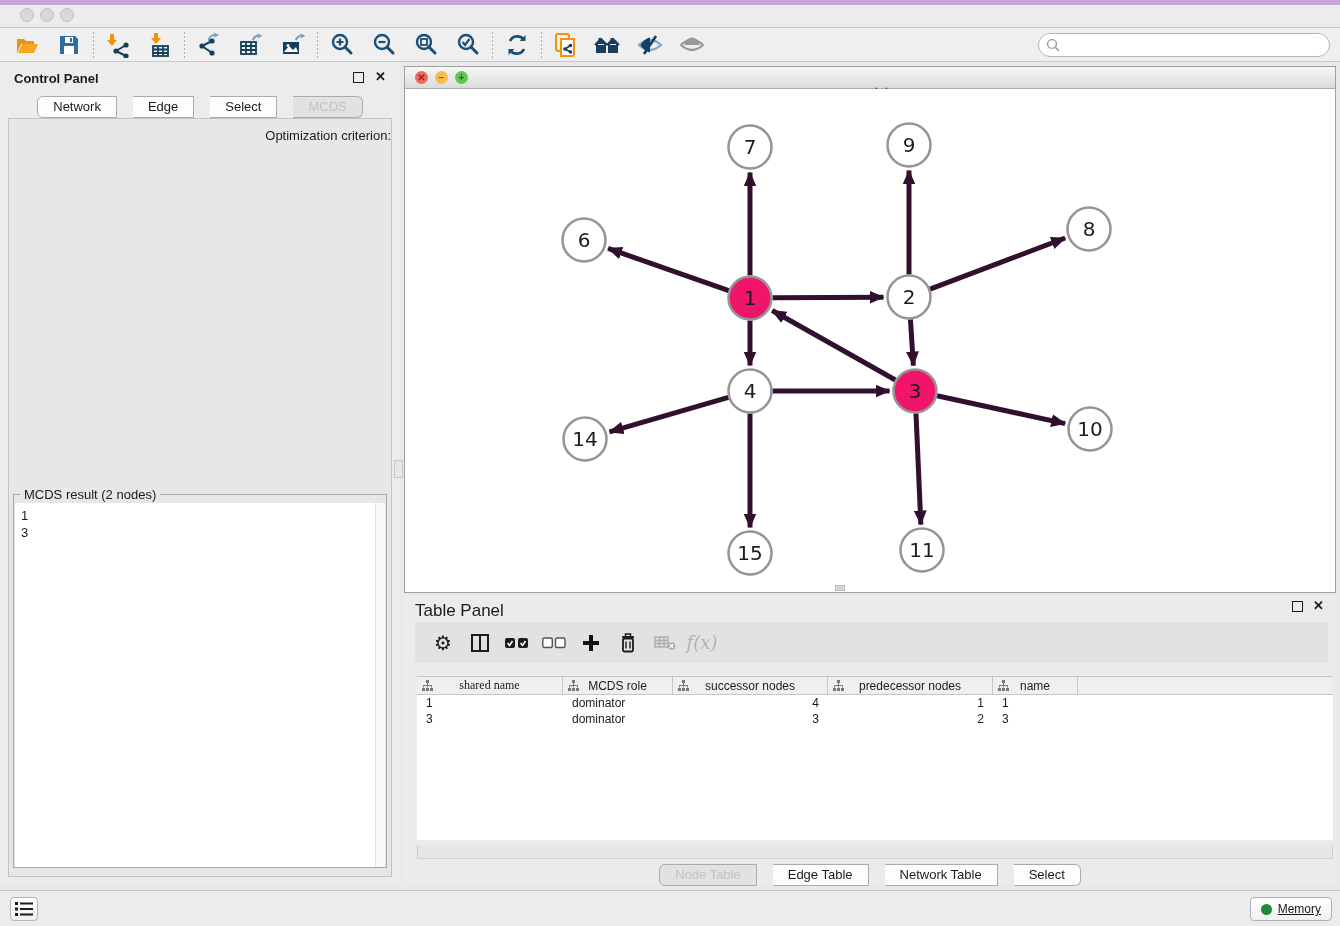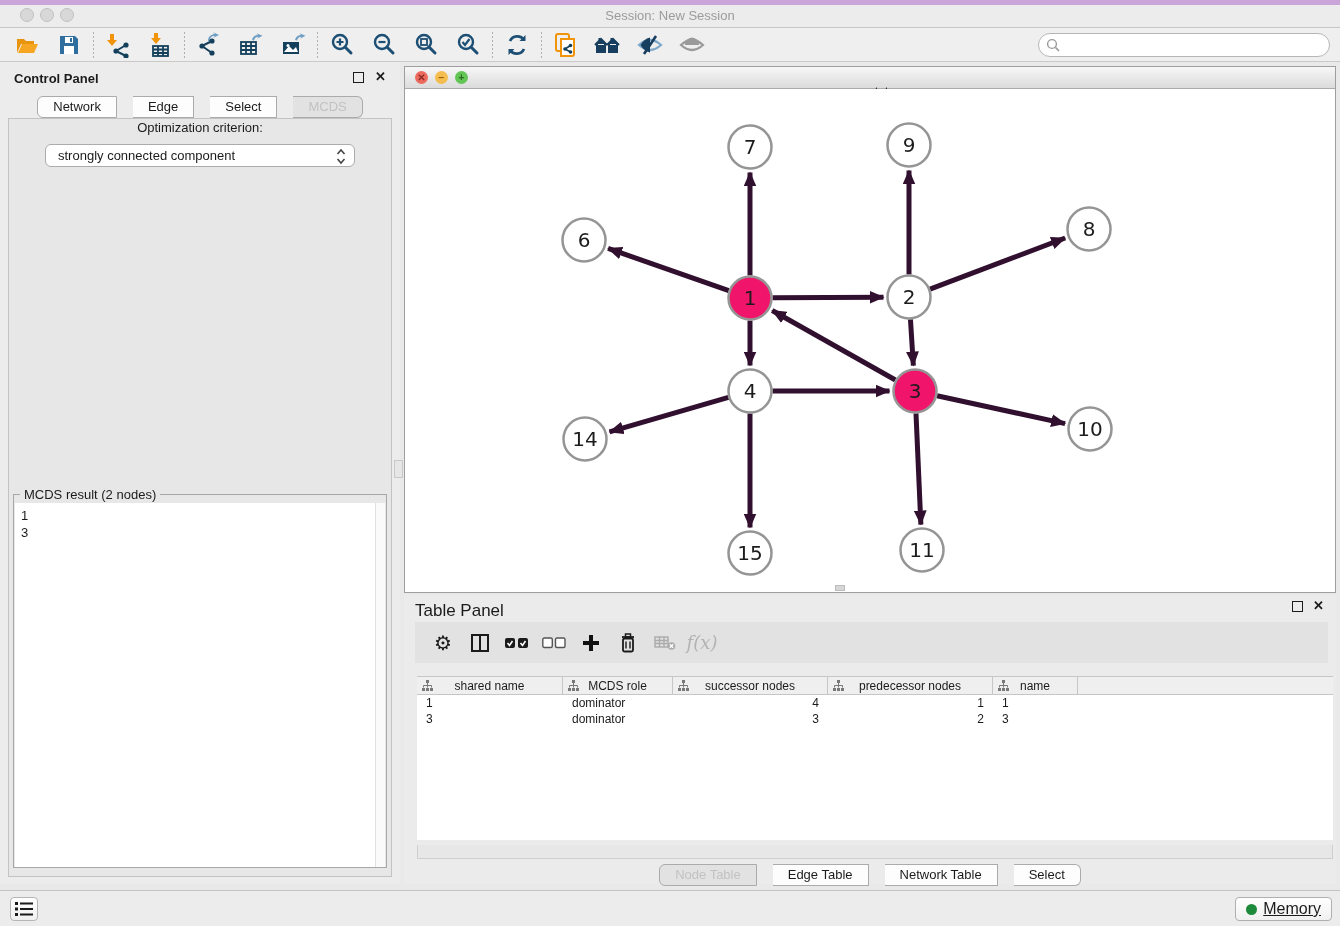--- a/index.html
+++ b/index.html
@@ -35,21 +35,21 @@
   .close-btn { position:absolute; top:7px; font-size:13px; font-weight:bold; color:#1b1b1b; }
   .tabrow { display:flex; justify-content:center; position:relative; z-index:2;gap:16px; }
   .tab { height:22px; line-height:20px; padding:0 15px; font-size:13px; background:#FDFDFD;
     border:1px solid #ABABAB; border-left:none; }
   .tab:first-child { border-left:1px solid #ABABAB; border-radius:6px 0 0 6px; }
   .tab:last-child { border-radius:0 6px 6px 0; }
   .tab.sel { background:#E2E2E2; color:#C2C2C2; }
   #cp-tabs { position:absolute; left:0; top:34px; width:100%; }
   #cp-body { position:absolute; left:8px; top:56px; width:384px; height:759px;
     background:#E7E7E7; border:1px solid #C3C3C3; }
-  #opt-label { text-align:center; margin-top:1px; font-size:13px; }
+  #opt-label { text-align:right; margin-top:9px; font-size:13px; }
   #opt-select { position:relative; margin:9px auto 0 auto; width:310px; height:23px;
     background:#fff; border:1px solid #ACACAC; border-radius:6px; font-size:13px;
     line-height:21px; padding-left:12px; }
   #opt-stepper { position:absolute; right:8px; top:3px; }
   #cp-buttons { display:flex; justify-content:center; gap:14px; margin-top:12px; }
   .cp-btn { height:23px; padding:0 17px; font-size:13px; background:linear-gradient(#ffffff,#F2F2F2);
     border:1px solid #ACACAC; border-radius:6px; }
   #result-group { position:absolute; left:4px; top:375px; width:374px; height:374px;
     border:1px solid #A8A8A8; }
   #result-title { position:absolute; left:6px; top:-8px; background:#E7E7E7;
@@ -94,32 +94,31 @@
   #tp-tabs { position:absolute; left:0; top:269px; width:100%; }
 
   
   #statusbar { left:0; top:890px; width:1340px; height:36px; background:#ECECEC;
     border-top:1px solid #C3C3C3; }
   #list-btn { position:absolute; left:10px; top:6px; width:28px; height:24px;
     background:linear-gradient(#fff,#F0F0F0); border:1px solid #B5B5B5; border-radius:4px;
     display:flex; align-items:center; justify-content:center; }
   #memory-btn { position:absolute; right:8px; top:6px; height:24px; padding:0 10px;
     background:linear-gradient(#fff,#F0F0F0); border:1px solid #B0B0B0; border-radius:4px;
-    display:flex; align-items:center; gap:6px; font-size:16px;text-decoration:underline; }
+    display:flex; align-items:center; gap:6px; font-size:12px;text-decoration:underline; }
   #memory-dot { width:11px; height:11px; border-radius:50%; background:#1E8A3C; }
 </style>
 </head>
 <body>
 
 <div id="top-strip" class="abs"></div>
 <div id="titlebar" class="abs">
   <span class="mac-dot" style="left:20px"></span>
   <span class="mac-dot" style="left:40px"></span>
   <span class="mac-dot" style="left:60px"></span>
-  <div id="win-title">Session: New Session</div>
 </div>
 
 <div id="toolbar" class="abs">
   <div class="tb-btn">
     <svg width="26" height="26" viewBox="0 0 26 26">
       <path d="M3 21 V7 h7 l2 2 h8 v3 H7 Z" fill="#E8940C"></path>
       <path d="M4 21 L8 12 H24 L20 21 Z" fill="#F6A623"></path>
     </svg>
   </div>
   <div class="tb-btn">
@@ -262,27 +261,20 @@
     <span class="close-btn" style="right:14px">✕</span>
   </div>
   <div id="cp-tabs" class="tabrow">
     <div class="tab">Network</div>
     <div class="tab">Edge</div>
     <div class="tab">Select</div>
     <div class="tab sel">MCDS</div>
   </div>
   <div id="cp-body">
     <div id="opt-label">Optimization criterion:</div>
-    <div id="opt-select">
-      <span>strongly connected component</span>
-      <svg id="opt-stepper" width="10" height="17" viewBox="0 0 10 17">
-        <path d="M1.5 6 L5 2 L8.5 6" fill="none" stroke="#444" stroke-width="1.6"></path>
-        <path d="M1.5 11 L5 15 L8.5 11" fill="none" stroke="#444" stroke-width="1.6"></path>
-      </svg>
-    </div>
     <div id="result-group">
       <span id="result-title">MCDS result (2 nodes)</span>
       <div id="result-area">
           <div>1</div>
           <div>3</div>
         </div>
       <div id="result-scroll"></div>
     </div>
   </div>
 </div>
@@ -418,21 +410,21 @@
         <circle cx="17.5" cy="11" r="3.8" fill="#ABABAB"></circle>
         <path d="M15.8 9.3 l3.4 3.4 M19.2 9.3 l-3.4 3.4" stroke="#fff" stroke-width="1.3"></path>
       </svg>
     </div>
     <div class="tp-btn">
       <span id="fx-glyph">f(x)</span>
     </div>
   </div>
   <div id="tp-table">
     <div id="tp-thead">
-        <div class="th" style="width: 146px;">
+        <div class="th" style="width: 146px; font-family: Liberation Serif, serif;">
           <svg class="tree-ic" width="11" height="12" viewBox="0 0 11 12">
             <rect x="4" y="0" width="3" height="3" fill="#787878"></rect>
             <path d="M5.5 3 v2.5 M1.5 5.5 h8 M1.5 5.5 v2 M5.5 5.5 v2 M9.5 5.5 v2" stroke="#787878" stroke-width="1"></path>
             <rect x="0" y="8" width="3" height="3" fill="#787878"></rect>
             <rect x="4" y="8" width="3" height="3" fill="#787878"></rect>
             <rect x="8" y="8" width="3" height="3" fill="#787878"></rect>
           </svg>
           <span>shared name</span>
         </div>
         <div class="th" style="width: 110px;">

